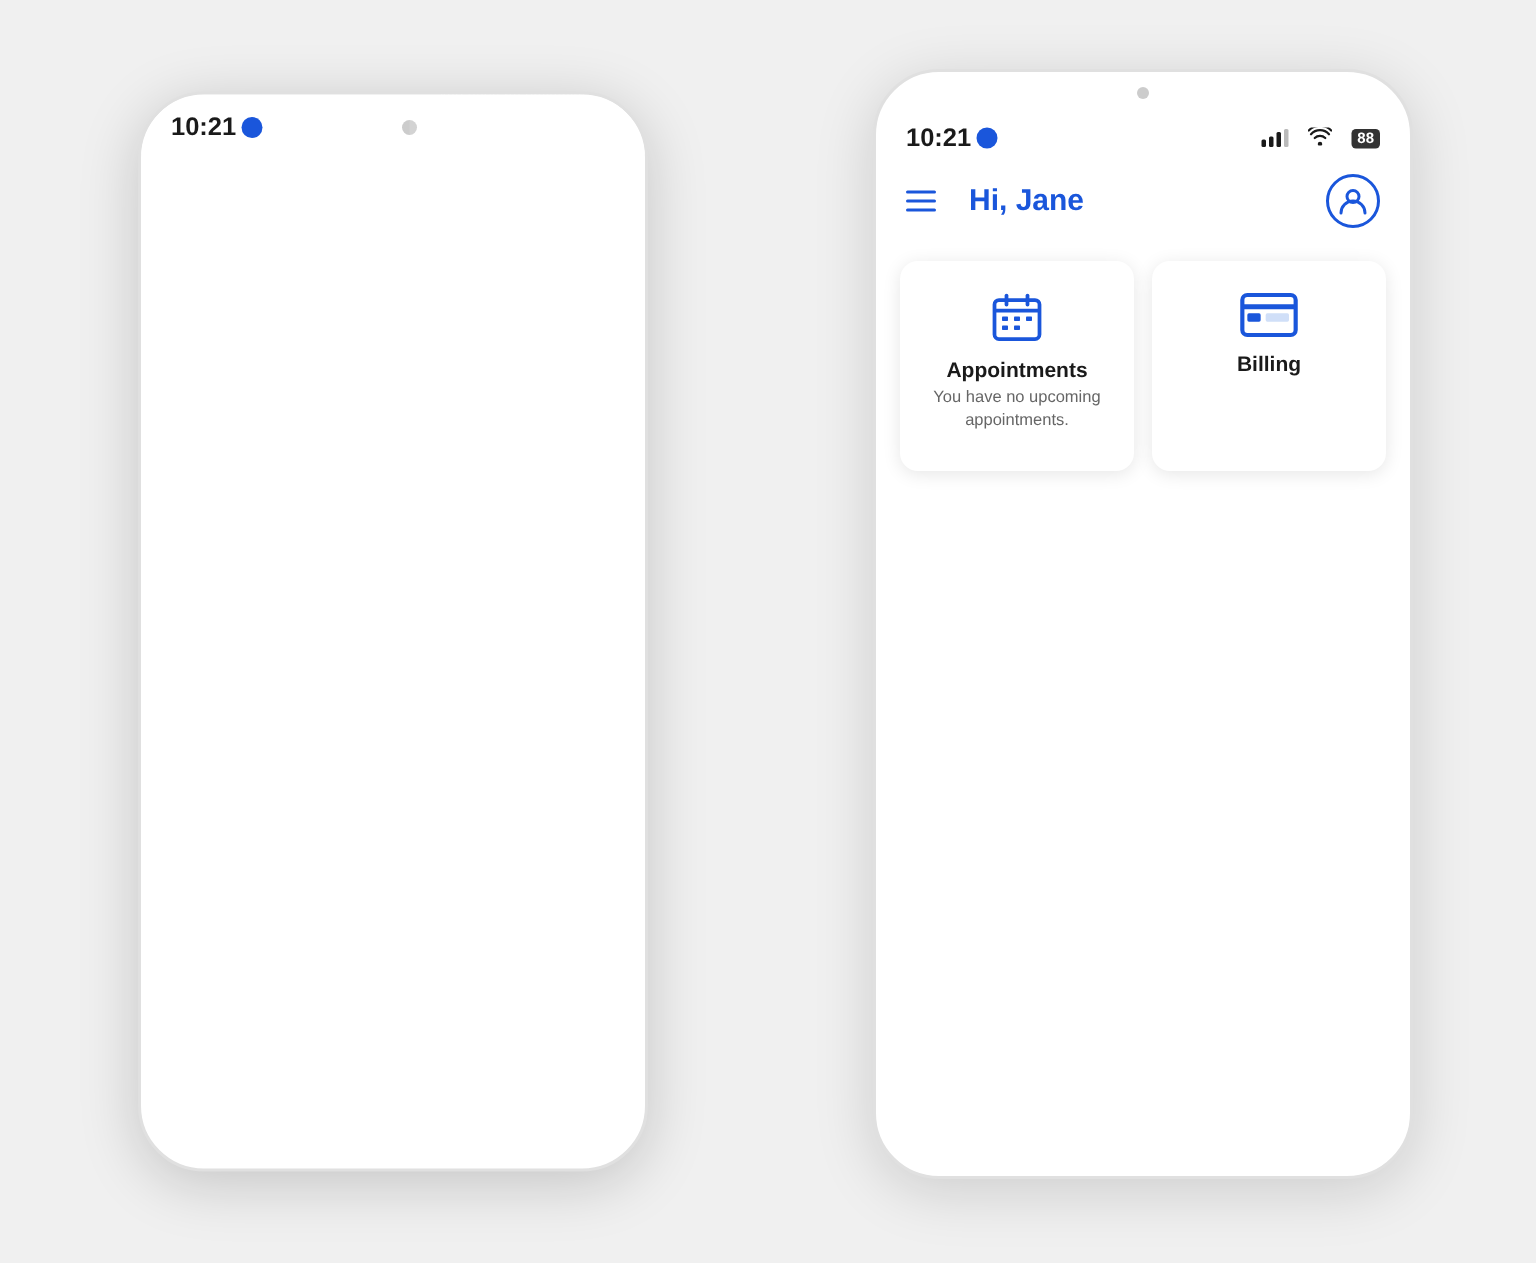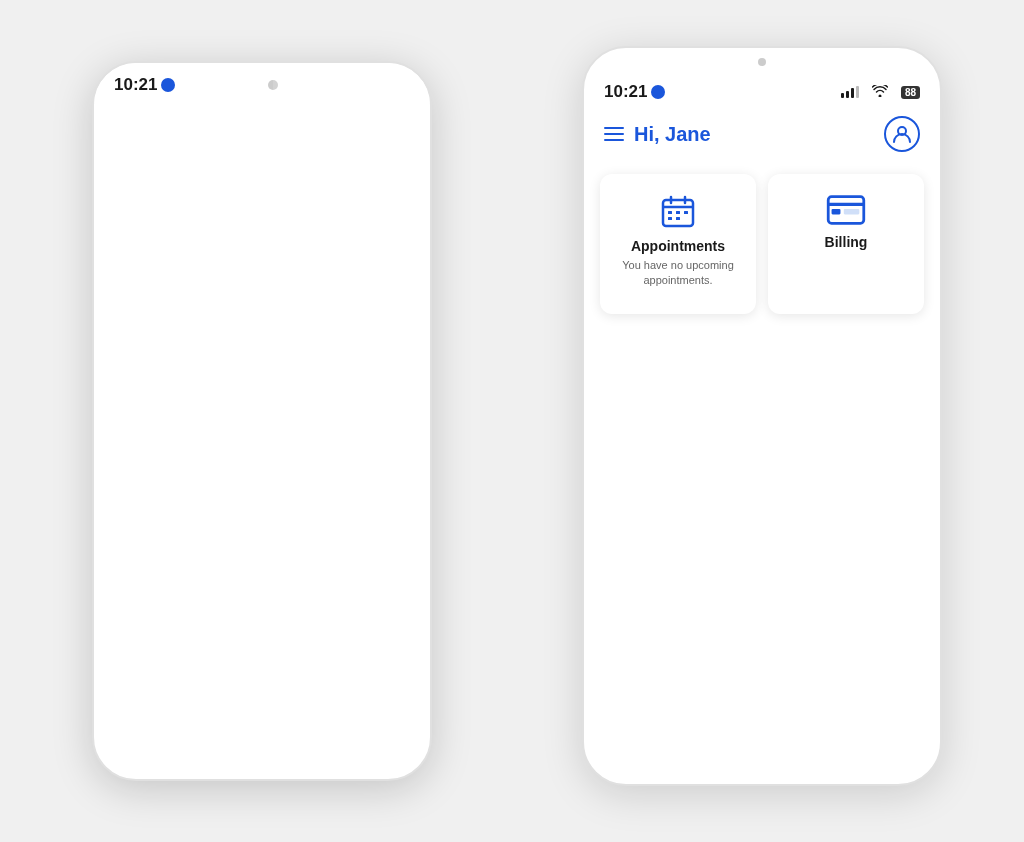--- a/index.html
+++ b/index.html
@@ -165,21 +165,21 @@
     .phone-right-header {
       display: flex;
       justify-content: space-between;
       align-items: center;
       padding: 8px 20px 12px;
     }
 
     .header-left {
       display: flex;
       align-items: center;
-      gap: 10px;
+      gap: 22px;
     }
 
     .hi-text {
       font-size: 20px;
       font-weight: 700;
       color: #1a56db;
     }
 
     .header-avatar {
       width: 36px;

